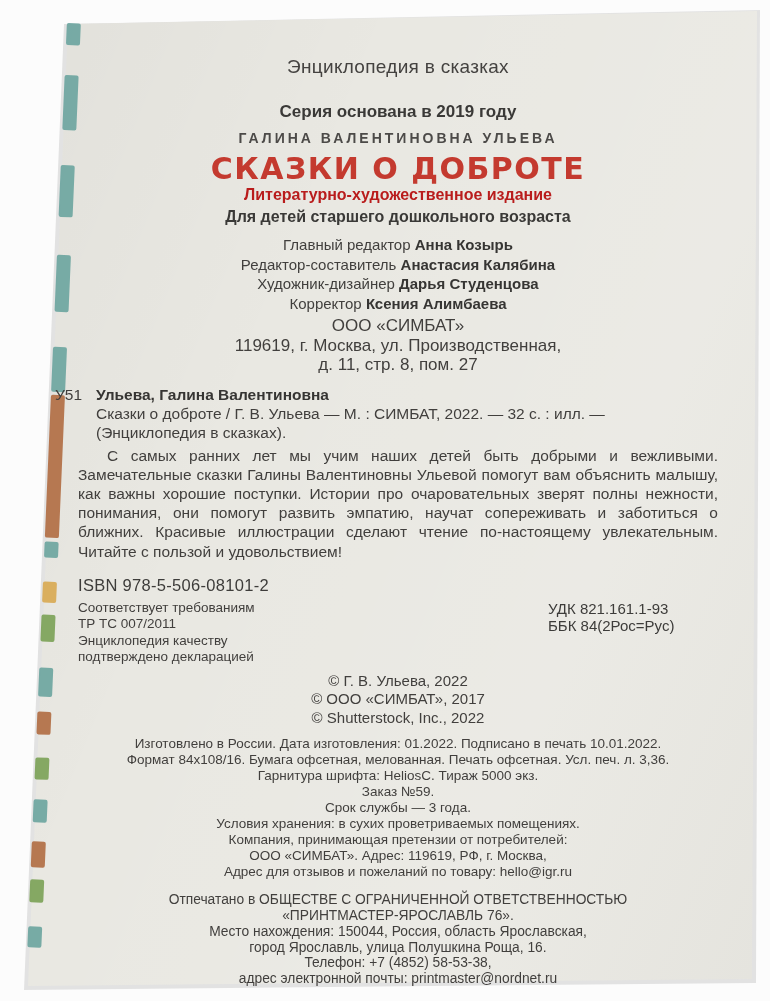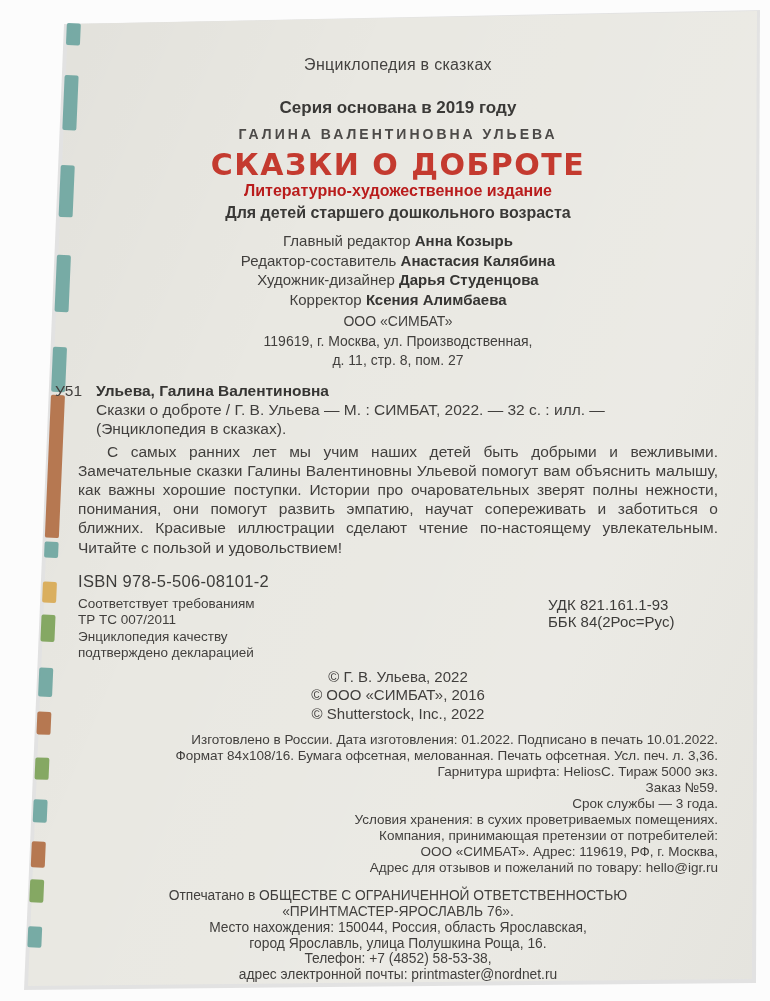--- a/index.html
+++ b/index.html
@@ -34,47 +34,47 @@
   .edge-strip{
     position:absolute;left:67px;top:20px;width:14px;height:968px;
     transform:rotate(2.45deg);transform-origin:0 0;
   }
   .stripe{position:absolute;left:0;width:100%;display:block;border-radius:2px;opacity:0.9;}
 
   .content{position:absolute;left:78px;top:24px;width:640px;}
   .c{text-align:center;}
   .b{font-weight:bold;color:#363533;}
 
-  .series-title{margin-top:32px;font-size:16px;letter-spacing:0.3px;color:#444240;}
+  .series-title{margin-top:32px;font-size:19px;letter-spacing:0.3px;color:#444240;}
   .series-founded{margin-top:24px;font-size:17px;font-weight:bold;color:#3a3937;}
   .author-name{margin-top:8px;font-size:14px;font-weight:bold;letter-spacing:3px;color:#4c4a48;}
   .book-title{
     margin-top:5px;font-size:30px;font-weight:bold;letter-spacing:1.5px;
     font-family:"DejaVu Sans", sans-serif;
     text-align:center;
   }
   .edition-type{font-size:16px;font-weight:bold;color:#b91c1c;}
   .audience{margin-top:4px;font-size:16px;font-weight:bold;color:#3a3937;}
 
   .staff-block{margin-top:9px;font-size:15px;line-height:19.5px;}
-  .publisher-block{margin-top:3px;font-size:14px;line-height:19.5px;}
+  .publisher-block{margin-top:3px;font-size:17px;line-height:19.5px;}
 
   .biblio{position:relative;margin-top:10px;font-size:15.5px;line-height:19px;padding-left:18px;}
   .biblio .code{position:absolute;left:-23px;top:0;}
   .annotation{margin-top:4px;font-size:15.5px;line-height:19.2px;text-align:justify;text-indent:29px;}
 
   .isbn-line{margin-top:15px;font-size:16.5px;letter-spacing:0.3px;color:#3d3c3a;}
 
   .compliance-row{display:flex;margin-top:5px;}
   .compliance-col{flex:1;font-size:13.5px;line-height:16.5px;}
   .classification-col{width:170px;font-size:15px;line-height:17px;color:#3d3c3a;}
 
   .copyright-block{margin-top:6px;font-size:15px;line-height:18.5px;}
 
-  .imprint-block{margin-top:9px;font-size:13.5px;line-height:16px;text-align:right;}
+  .imprint-block{margin-top:9px;font-size:13.5px;line-height:16px;}
   .printer-block{margin-top:12px;font-size:13.8px;line-height:15.8px;}
 </style>
 </head>
 <body>
 
 <div class="photo">
   <div class="page-shadow"></div>
 
   <div class="page" style="background-color: rgb(233, 232, 226);"></div>
 
@@ -137,21 +137,21 @@
         <div>подтверждено декларацией</div>
       </div>
       <div class="classification-col">
         <div>УДК 821.161.1-93</div>
         <div>ББК 84(2Рос=Рус)</div>
       </div>
     </div>
 
     <div class="c copyright-block">
       <div>© Г. В. Ульева, 2022</div>
-      <div>© ООО «СИМБАТ», 2016</div>
+      <div>© ООО «СИМБАТ», 2017</div>
       <div>© Shutterstock, Inc., 2022</div>
     </div>
 
     <div class="c imprint-block">
       <div>Изготовлено в России. Дата изготовления: 01.2022. Подписано в печать 10.01.2022.</div>
       <div>Формат 84х108/16. Бумага офсетная, мелованная. Печать офсетная. Усл. печ. л. 3,36.</div>
       <div>Гарнитура шрифта: HeliosC. Тираж 5000 экз.</div>
       <div>Заказ №59.</div>
       <div>Срок службы — 3 года.</div>
       <div>Условия хранения: в сухих проветриваемых помещениях.</div>

